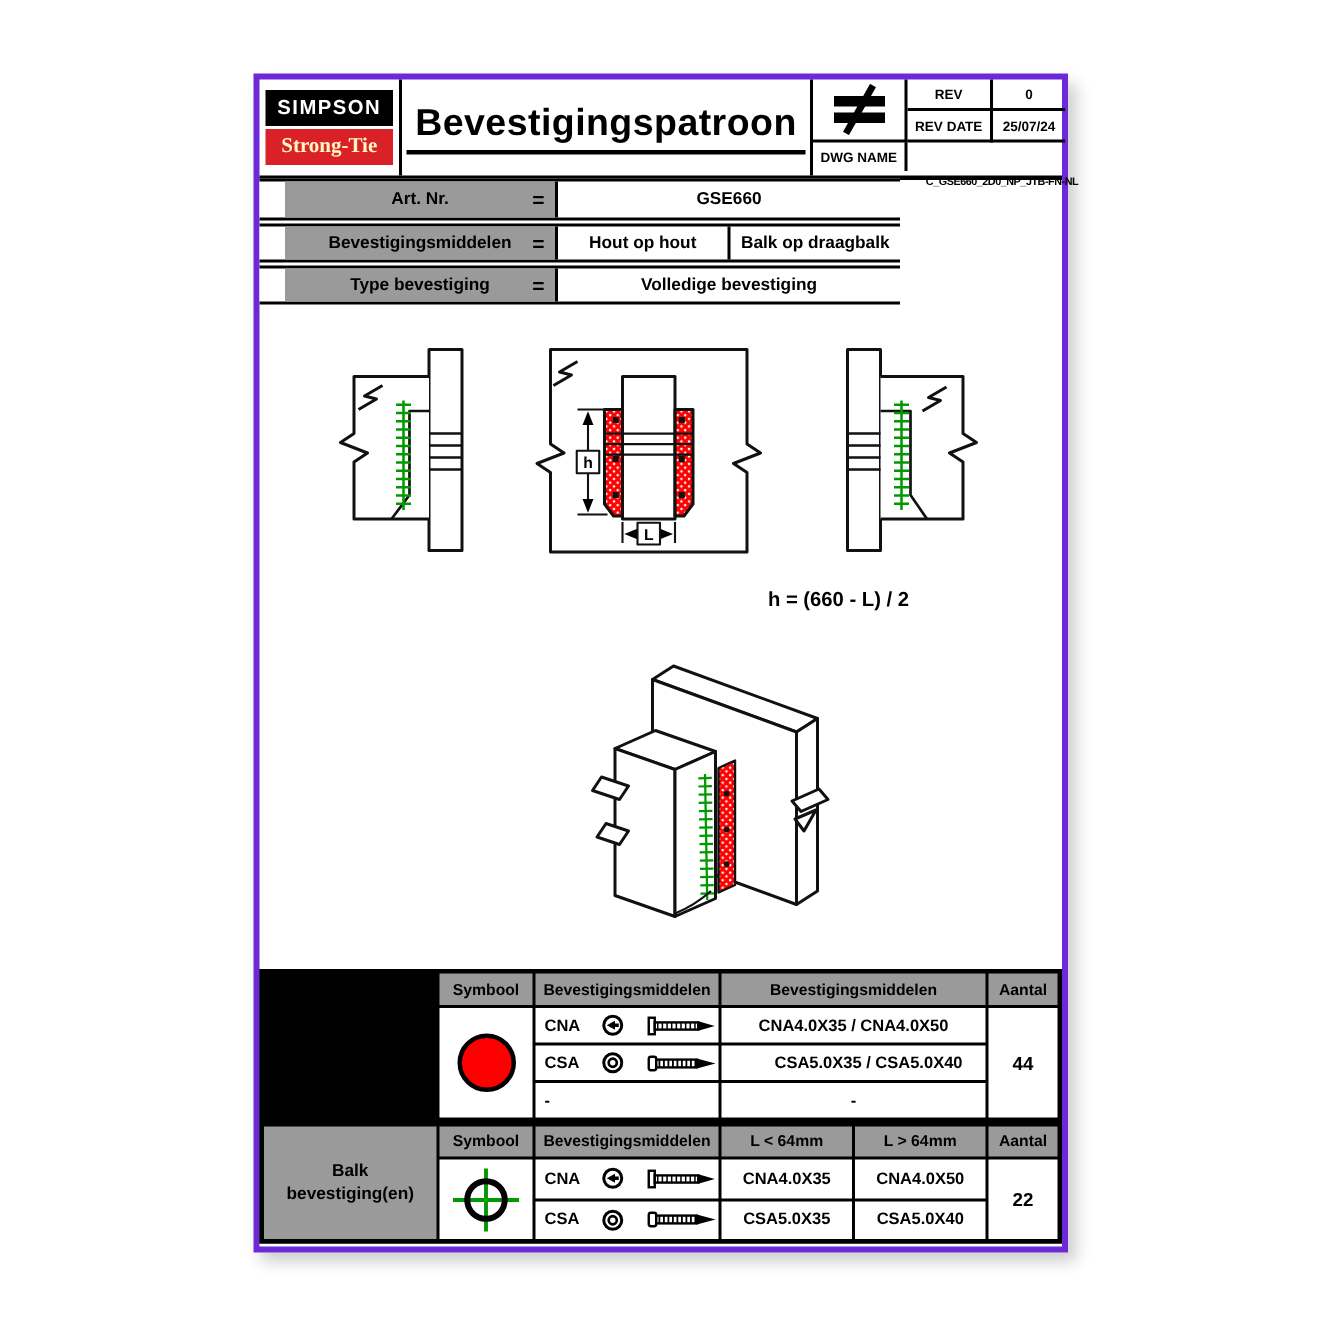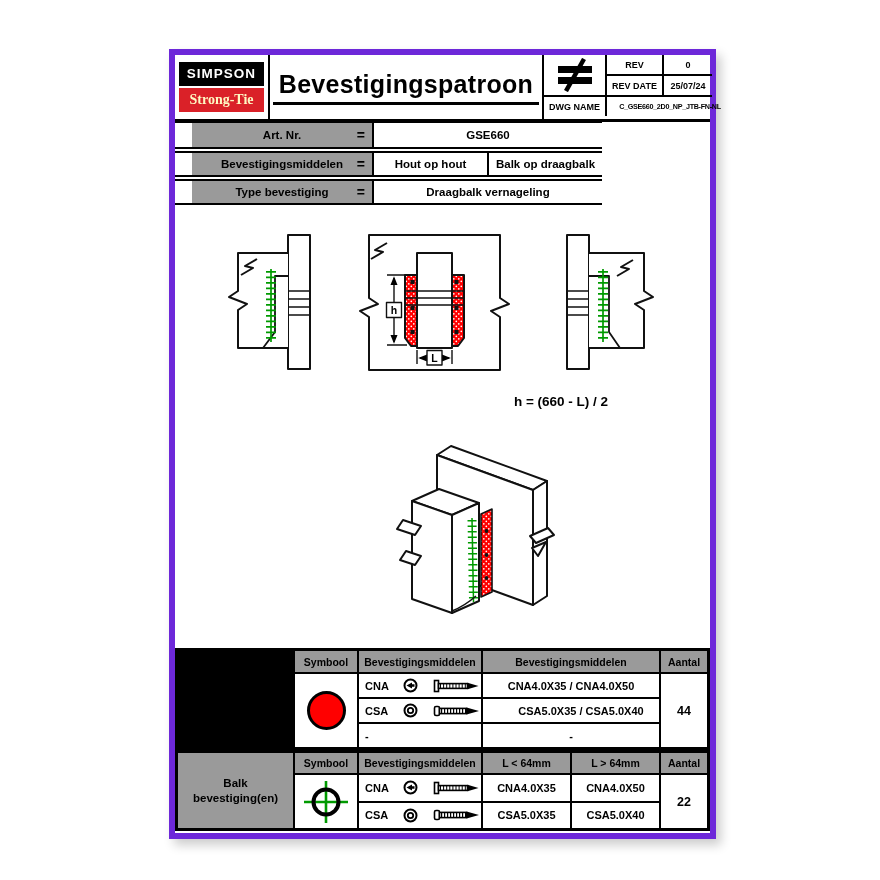--- a/index.html
+++ b/index.html
@@ -1,37 +1,37 @@
 <!DOCTYPE html>
 <html><head>
 <meta charset="utf-8">
 <style>
   html,body{margin:0;padding:0;background:#ffffff;}
   body{width:880px;height:880px;position:relative;font-family:"Liberation Sans",sans-serif;color:#000;}
-  .sheet{position:absolute;left:169px;top:49px;width:535px;height:778px;border:6px solid #6d28d9;background:#fff;
+  .sheet{position:absolute;left:169px;top:49px;width:535px;height:778px;border:4px solid #6d28d9;background:#fff;
          box-shadow:5px 6px 10px rgba(0,0,0,.20);text-decoration:underline;}
   
   .hdr{position:absolute;left:0;top:0;width:535px;height:64px;border-bottom:3px solid #000;}
   .logo-cell{position:absolute;left:0;top:0;width:95px;height:64px;border-right:2px solid #000;
              display:flex;flex-direction:column;justify-content:center;gap:2px;padding:0 4px;box-sizing:border-box;}
   .logo-black{background:#000;color:#fff;font-weight:bold;font-size:13.5px;letter-spacing:1px;
               text-align:center;line-height:24px;height:24px;}
   .logo-red{background:#da2128;color:#fef9c3;font-weight:bold;font-size:14px;text-align:center;line-height:24px;height:24px;
             font-family:"Liberation Serif",serif;}
   .title-cell{position:absolute;left:97px;top:0;width:268px;height:64px;display:flex;align-items:center;justify-content:center;}
   .title-text{font-size:25px;font-weight:bold;letter-spacing:.3px;border-bottom:3px solid #000;padding:0 6px 3px;white-space:nowrap;}
   .tb-right{position:absolute;right:0;top:0;width:168px;height:64px;border-left:2px solid #000;box-sizing:border-box;}
   .sym-cell{position:absolute;left:0;top:0;width:61px;height:40px;border-right:2px solid #000;border-bottom:2px solid #000;
             display:flex;align-items:center;justify-content:center;}
   .rev-lbl{position:absolute;left:63px;top:0;width:55px;height:19px;border-right:2px solid #000;border-bottom:2px solid #000;}
   .rev-val{position:absolute;left:120px;top:0;width:48px;height:19px;border-bottom:2px solid #000;}
   .rvd-lbl{position:absolute;left:63px;top:21px;width:55px;height:19px;border-right:2px solid #000;border-bottom:2px solid #000;}
   .rvd-val{position:absolute;left:120px;top:21px;width:48px;height:19px;border-bottom:2px solid #000;}
   .dwg-lbl{position:absolute;left:0;top:42px;width:61px;height:19px;border-right:2px solid #000;}
-  .dwg-val{position:absolute;left:63px;top:42px;width:126px;height:19px;font-size:7.2px !important;letter-spacing:-.3px;}
+  .dwg-val{position:absolute;left:63px;top:58px;width:126px;height:19px;font-size:7.2px !important;letter-spacing:-.3px;}
   .mini{display:flex;align-items:center;justify-content:center;font-size:9px;font-weight:bold;white-space:nowrap;}
   
   .inforow{position:absolute;left:0;width:427px;border-top:2px solid #000;border-bottom:2px solid #000;
            box-sizing:border-box;display:flex;background:#fff;padding-left:17px;}
   .ilabel{width:182px;background:#9a9a9a;border-right:2px solid #000;position:relative;
           display:flex;align-items:center;justify-content:center;font-weight:bold;font-size:11.5px;box-sizing:border-box;}
   .ieq{position:absolute;right:7px;top:50%;transform:translateY(-50%);font-size:14px;font-weight:bold;}
   .ivals{flex:1;display:flex;}
   .ival{flex:1;display:flex;align-items:center;justify-content:center;font-weight:bold;font-size:11.5px;}
   .ival + .ival{border-left:2px solid #000;}
@@ -100,21 +100,21 @@
       <div class="ival">Hout op hout</div>
       <div class="ival">Balk op draagbalk</div>
     </div>
   </div>
   <div class="inforow" style="top:124px;height:26px;">
     <div class="ilabel">
       <span>Type bevestiging</span>
       <span class="ieq">=</span>
     </div>
     <div class="ivals">
-        <div class="ival">Draagbalk vernageling</div>
+        <div class="ival">Volledige bevestiging</div>
       </div>
   </div>
 
   <svg class="diag" width="535" height="443" viewBox="0 0 535 443">
     <defs>
       <pattern id="rh" width="5" height="5" patternUnits="userSpaceOnUse">
         <rect width="5" height="5" fill="#ff0000"></rect>
         <circle cx="1.3" cy="1.3" r="0.85" fill="#fff"></circle>
         <circle cx="3.8" cy="3.8" r="0.85" fill="#fff"></circle>
       </pattern>

